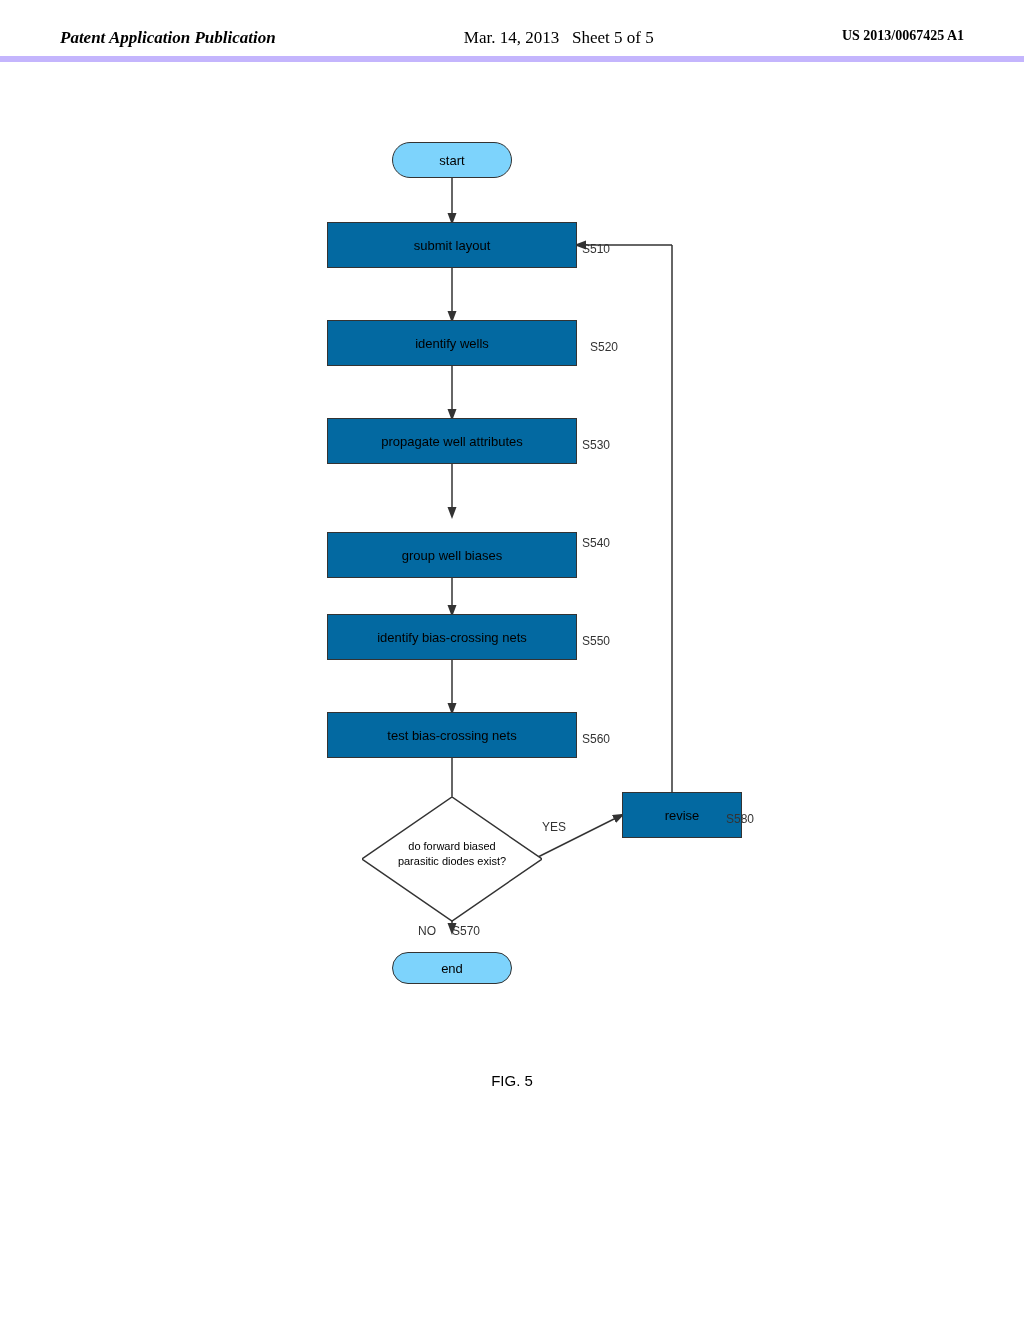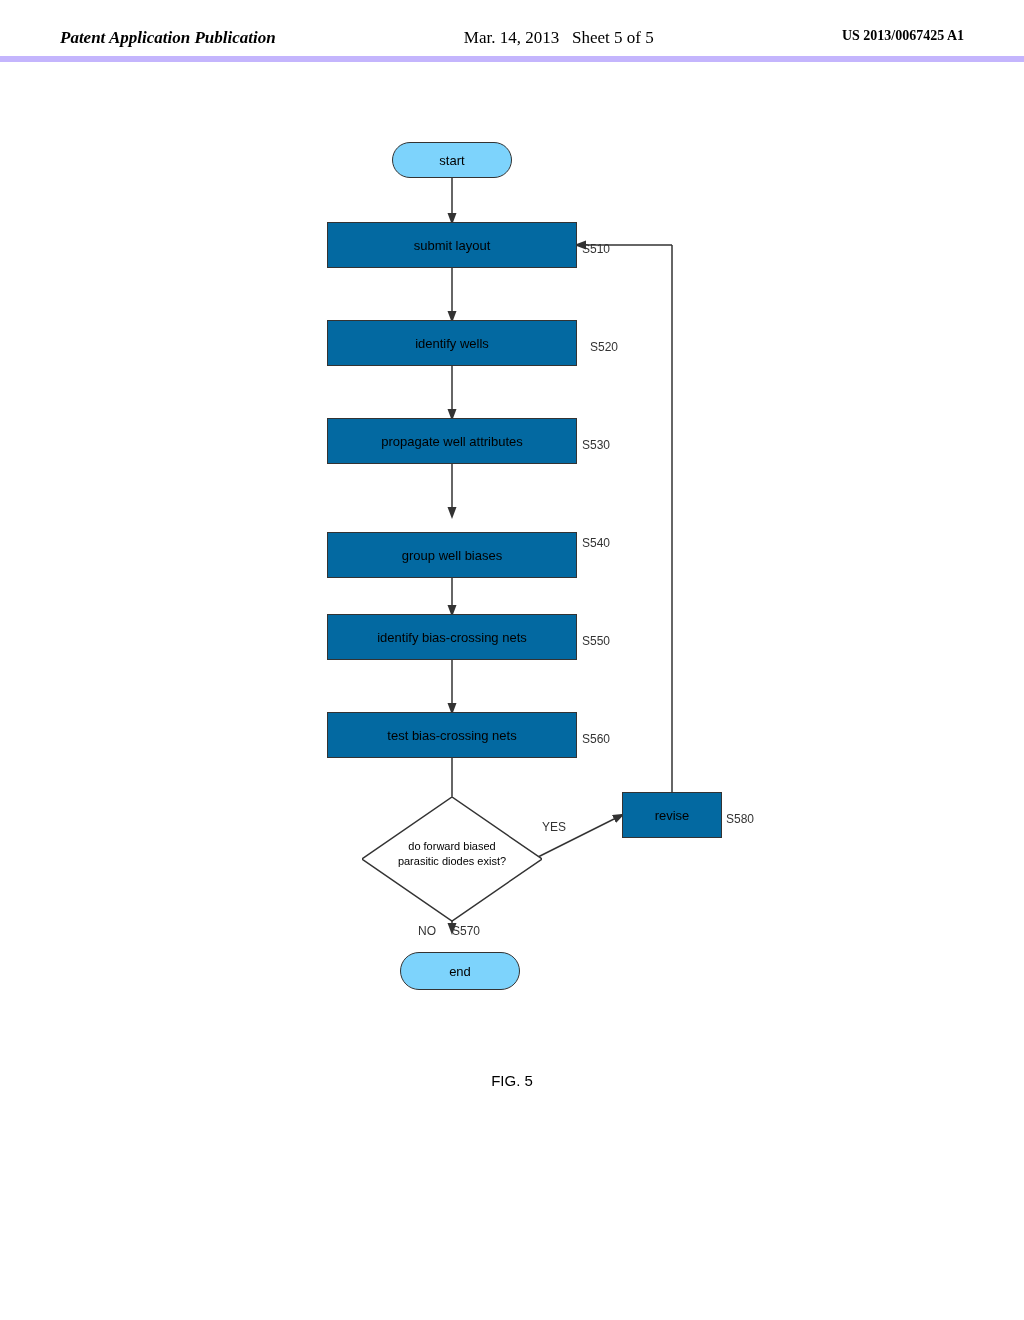--- a/index.html
+++ b/index.html
@@ -196,28 +196,28 @@
     </div>
 
     <div class="step-label" style="left:310px; top:678px; font-family:Arial,sans-serif; font-size:12px;">
       <span>YES</span>
     </div>
 
     <div class="step-label" style="left:186px; top:782px; font-family:Arial,sans-serif; font-size:12px;">
       <span>NO</span>
     </div>
 
-    <div class="fc-node fc-rect" style="left:390px; top:650px; width:100px; height:46px;">
+    <div class="fc-node fc-rect" style="left:390px; top:650px; width:120px; height:46px;">
       <span>revise</span>
     </div>
     <div class="step-label" style="left:494px; top:670px;">
       <span>S580</span>
     </div>
 
-    <div class="fc-node fc-rounded" style="left:168px; top:810px; width:120px; height:38px;">
+    <div class="fc-node fc-rounded" style="left:160px; top:810px; width:120px; height:32px;">
       <span>end</span>
     </div>
 
   </div>
 </div>
 
 <div class="caption">
   <span>FIG. 5</span>
 </div>
 

